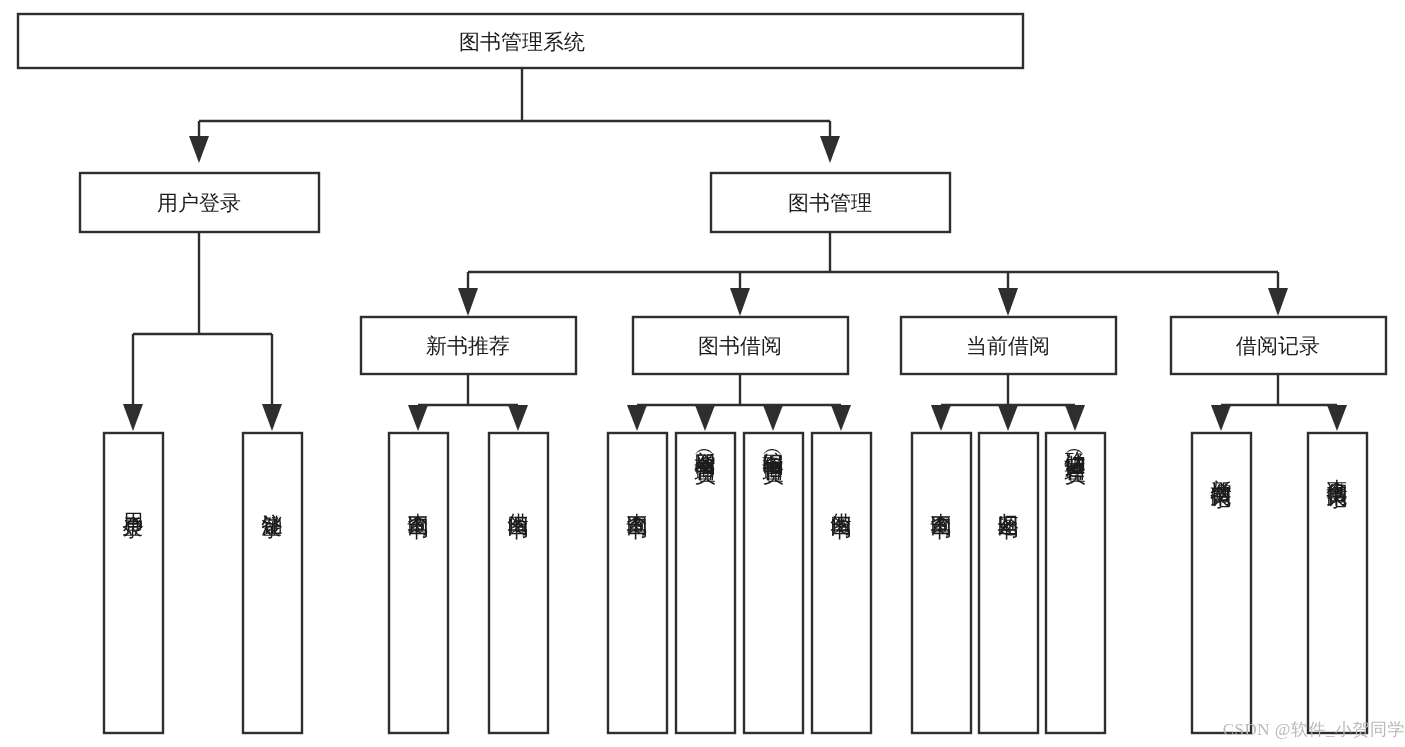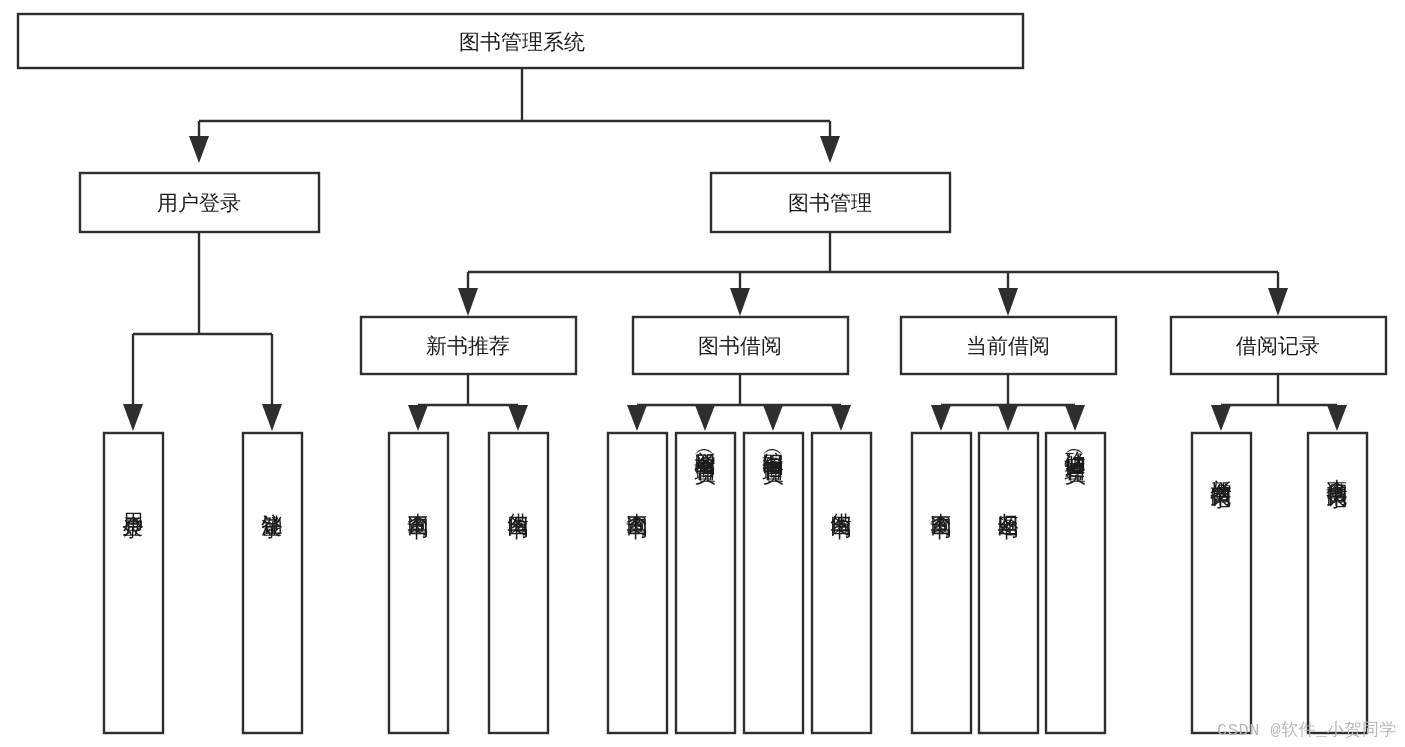--- a/index.html
+++ b/index.html
@@ -45,25 +45,25 @@
     stroke: #2e2e2e;
     stroke-width: 2.4;
     fill: none;
   }
   .arrow-head {
     fill: #2e2e2e;
     stroke: none;
   }
   .watermark {
     position: absolute;
-    right: 8px;
+    right: 0;
     bottom: 6px;
     font-size: 17px;
     color: #b9b9b9;
-    font-family: Liberation Mono, monospace;
+    font-family: Liberation Serif, serif;
     white-space: nowrap;
     letter-spacing: 0.5px;
   }
 </style>
 </head>
 <body>
 
 <div id="chart-root">
 <svg width="1405" height="747" viewBox="0 0 1405 747" xmlns="http://www.w3.org/2000/svg">
 

